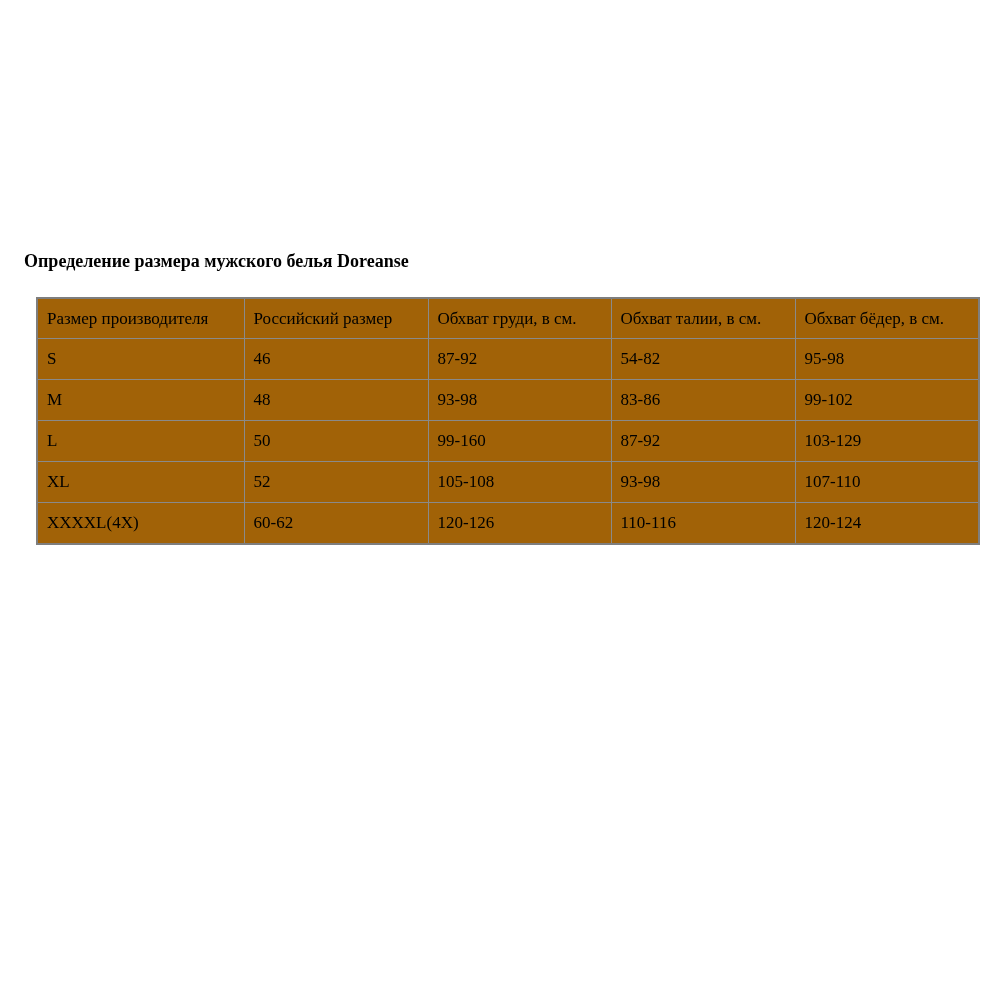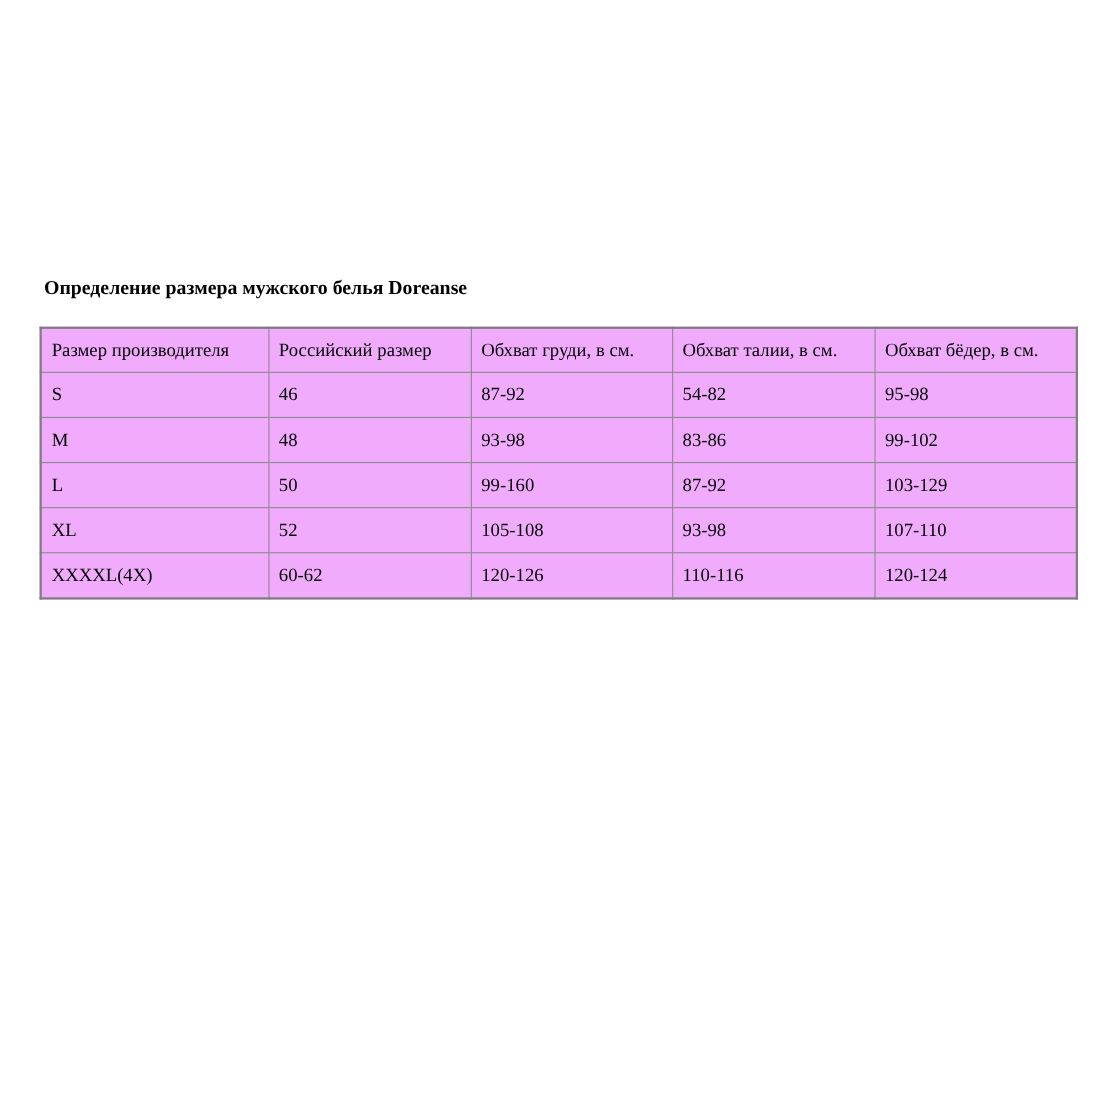--- a/index.html
+++ b/index.html
@@ -12,38 +12,38 @@
     color: #000000;
     overflow: hidden;
   }
   .page {
     position: relative;
     width: 1000px;
     height: 1000px;
   }
   .title {
     position: absolute;
-    left: 40px;
+    left: 24px;
     top: 251px;
     margin: 0;
     font-size: 18px;
     font-weight: bold;
     font-family: "Liberation Serif", serif;
     white-space: nowrap;
     color: #000000;
   }
   table.size-table {
     position: absolute;
     left: 36px;
     top: 297px;
     width: 942px;
     border-collapse: collapse;
     table-layout: fixed;
     border: 2px solid #7e7e7e;
-    background: #f0abfc;
+    background: #a16207;
   }
   table.size-table th,
   table.size-table td {
     border: 1px solid #8a8a8a;
     font-size: 17px;
     font-weight: normal;
     text-align: left;
     vertical-align: middle;
     padding: 0 6px 0 9px;
     height: 40px;

